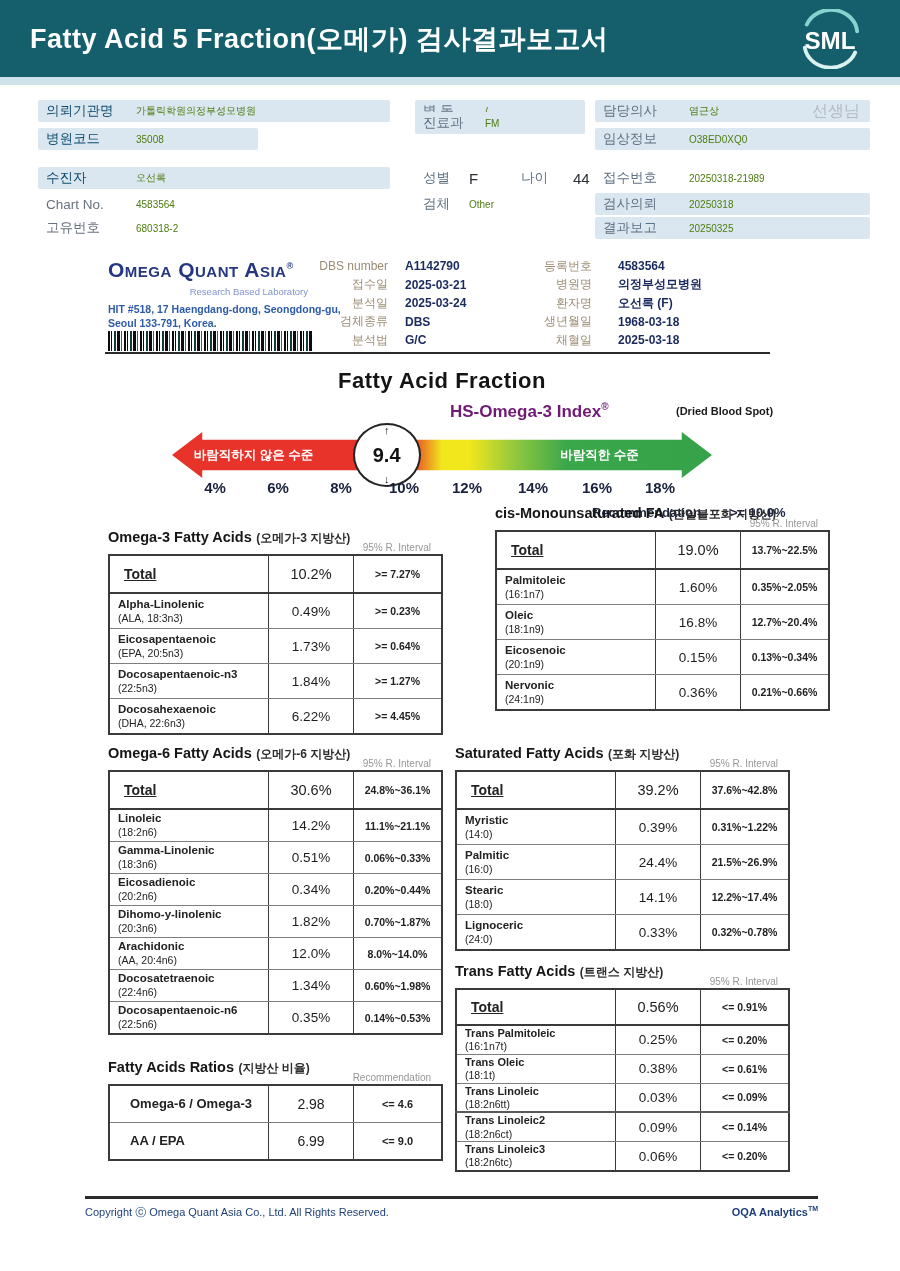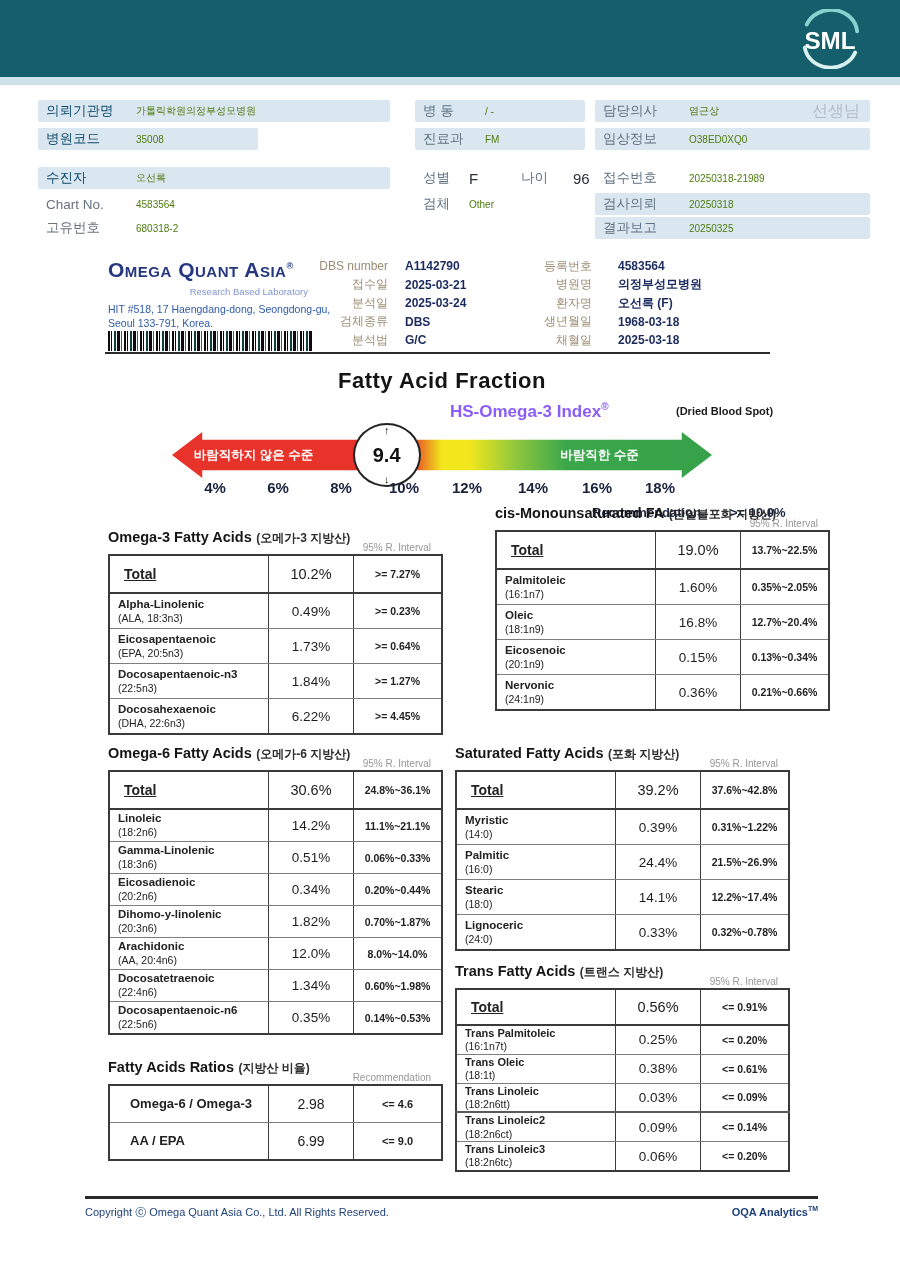--- a/index.html
+++ b/index.html
@@ -21,59 +21,59 @@
   .fvalue{font-size:10px;color:#4d7c0f;white-space:nowrap;}
   .flabel-m{width:62px;padding-left:8px;font-size:13.5px;color:#5e7183;flex-shrink:0;}
   .flabel-r{width:86px;padding-left:8px;font-size:13.5px;color:#5e7183;flex-shrink:0;}
   .suffix{margin-left:auto;padding-right:10px;color:#b3bac3;font-size:16px;}
   .l1{left:38px;top:100px;width:352px;}
   .l2{left:38px;top:128px;width:220px;}
   .l3{left:38px;top:167px;width:352px;}
   .l4{left:38px;top:193px;width:352px;}
   .l5{left:38px;top:217px;width:352px;}
   .m1{left:415px;top:100px;width:170px;}
-  .m2{left:415px;top:128px;width:170px;}
+  .m2{left:415px;top:112px;width:170px;}
   .m3{left:415px;top:167px;width:230px;}
   .m4{left:415px;top:193px;width:230px;}
   .r1{left:595px;top:100px;width:275px;}
   .r2{left:595px;top:128px;width:275px;}
   .r3{left:595px;top:167px;width:275px;}
   .r4{left:595px;top:193px;width:275px;}
   .r5{left:595px;top:217px;width:275px;}
   .sexcell{font-size:15px;color:#2b2f36;}
   .sx-l{width:46px;padding-left:8px;font-size:13.5px;color:#5e7183;}
   .sx-v{width:52px;}
   .sx-l2{width:52px;font-size:13.5px;color:#5e7183;}
 
   
   .oqa-brand{position:absolute;left:108px;top:258px;font-variant:small-caps;
      font-size:21px;font-weight:bold;color:#24377f;letter-spacing:.5px;}
   .oqa-brand sup{font-size:9px;vertical-align:super;}
   .oqa-tagline{position:absolute;left:108px;top:286px;width:200px;text-align:right;
      font-size:9.5px;color:#8193cf;}
-  .oqa-addr{position:absolute;left:108px;top:302px;font-size:10.5px;font-weight:normal;
+  .oqa-addr{position:absolute;left:108px;top:302px;font-size:10.5px;font-weight:bold;
      color:#2e5ba9;line-height:1.35;}
   .barcode{position:absolute;left:108px;top:331px;width:205px;height:20px;
      background:repeating-linear-gradient(90deg,#0b0b0b 0 2px,#fff 2px 3px,#0b0b0b 3px 4px,
        #fff 4px 6px,#123c3c 6px 8px,#fff 8px 9px,#0b0b0b 9px 12px,#fff 12px 13px,
        #2b6b62 13px 14px,#fff 14px 16px);}
   .oqa-col{position:absolute;display:flex;flex-direction:column;gap:4.5px;}
   .oqa-mid{left:280px;top:259px;width:230px;}
   .oqa-right{left:478px;top:259px;width:300px;}
   .oqa-row{display:flex;align-items:center;height:14px;}
   .oqa-label{width:108px;text-align:right;font-size:12px;color:#9b8c72;flex-shrink:0;}
   .oqa-right .oqa-label{width:114px;}
   .oqa-value{margin-left:17px;font-size:12px;font-weight:bold;color:#1b2a5e;white-space:nowrap;}
   .oqa-right .oqa-value{margin-left:26px;}
   .oqa-divider{position:absolute;left:105px;top:352px;width:665px;height:2px;background:#2b2b2b;}
 
   
   .g-title{position:absolute;left:192px;top:368px;width:500px;text-align:center;
      font-size:22px;font-weight:bold;color:#141414;letter-spacing:.5px;}
-  .g-index{position:absolute;left:450px;top:401px;font-size:17px;font-weight:bold;color:#8b5cf6;text-align:right;}
+  .g-index{position:absolute;left:450px;top:401px;font-size:17px;font-weight:bold;color:#701a75;text-align:right;}
   .g-index sup{font-size:10px;}
   .g-dbs{position:absolute;left:676px;top:405px;font-size:11px;font-weight:bold;color:#1b1b1b;}
   .g-arrow{position:absolute;left:172px;top:432px;width:540px;height:46px;
      background:linear-gradient(90deg,#e8332b 0%,#e8332b 44%,#f2e71c 50%,#f2e71c 55%,
         #8cc63f 64%,#3aa74b 73%,#36a249 100%);
      clip-path:polygon(0 50%,5.6% 0,5.6% 17%,94.4% 17%,94.4% 0,100% 50%,
         94.4% 100%,94.4% 83%,5.6% 83%,5.6% 100%);}
   .g-bad{position:absolute;left:14px;top:50%;transform:translateY(-50%);width:135px;
      text-align:center;color:#fff;font-size:12.5px;font-weight:bold;white-space:nowrap;}
   .g-good{position:absolute;left:360px;top:50%;transform:translateY(-50%);width:135px;
@@ -125,20 +125,21 @@
   
   .foot-line{position:absolute;left:85px;top:1196px;width:733px;height:2.5px;background:#2b2b2b;}
   .foot-copy{position:absolute;left:85px;top:1205px;font-size:11px;color:#1e4079;}
   .foot-brand{position:absolute;right:82px;top:1205px;font-size:11px;font-weight:bold;color:#1e4079;}
   .foot-brand sup{font-size:7px;}
 </style>
 </head>
 <body>
 
 <div class="header">
+  <div class="header-title">Fatty Acid 5 Fraction(오메가) 검사결과보고서</div>
   <svg class="sml" viewBox="0 0 70 62">
     <path d="M 11 16 A 27 24 0 0 1 63 23" stroke="#86d2cf" stroke-width="4" fill="none" stroke-linecap="round"></path>
     <path d="M 61 45 A 27 24 0 0 1 9 40" stroke="#d9f1ef" stroke-width="4" fill="none" stroke-linecap="round"></path>
     <text x="35" y="41" text-anchor="middle" font-size="25" font-weight="bold" fill="#ffffff" font-family="Liberation Sans, sans-serif">SML</text>
   </svg>
 </div>
 <div class="header-strip"></div>
 
 <div class="row hasbar l1">
   <span class="flabel">의뢰기관명</span>
@@ -166,21 +167,21 @@
   <span class="fvalue">/ -</span>
 </div>
 <div class="row hasbar m2">
   <span class="flabel-m">진료과</span>
   <span class="fvalue">FM</span>
 </div>
 <div class="row m3">
   <span class="sx-l">성별</span>
   <span class="sexcell sx-v">F</span>
   <span class="sx-l2">나이</span>
-  <span class="sexcell">96</span>
+  <span class="sexcell">44</span>
 </div>
 <div class="row m4">
   <span class="sx-l">검체</span>
   <span class="fvalue">Other</span>
 </div>
 
 <div class="row hasbar r1">
   <span class="flabel-r">담당의사</span>
   <span class="fvalue">염근상</span>
   <span class="suffix">선생님</span>

